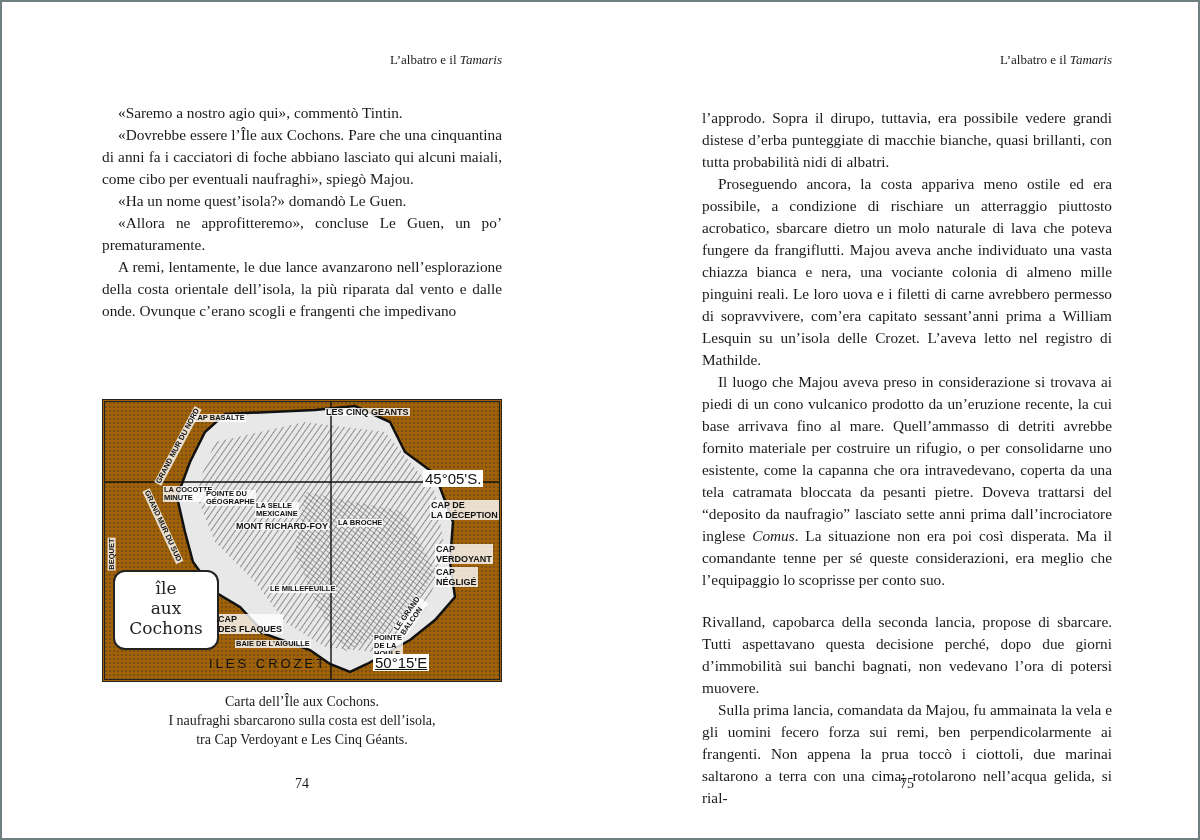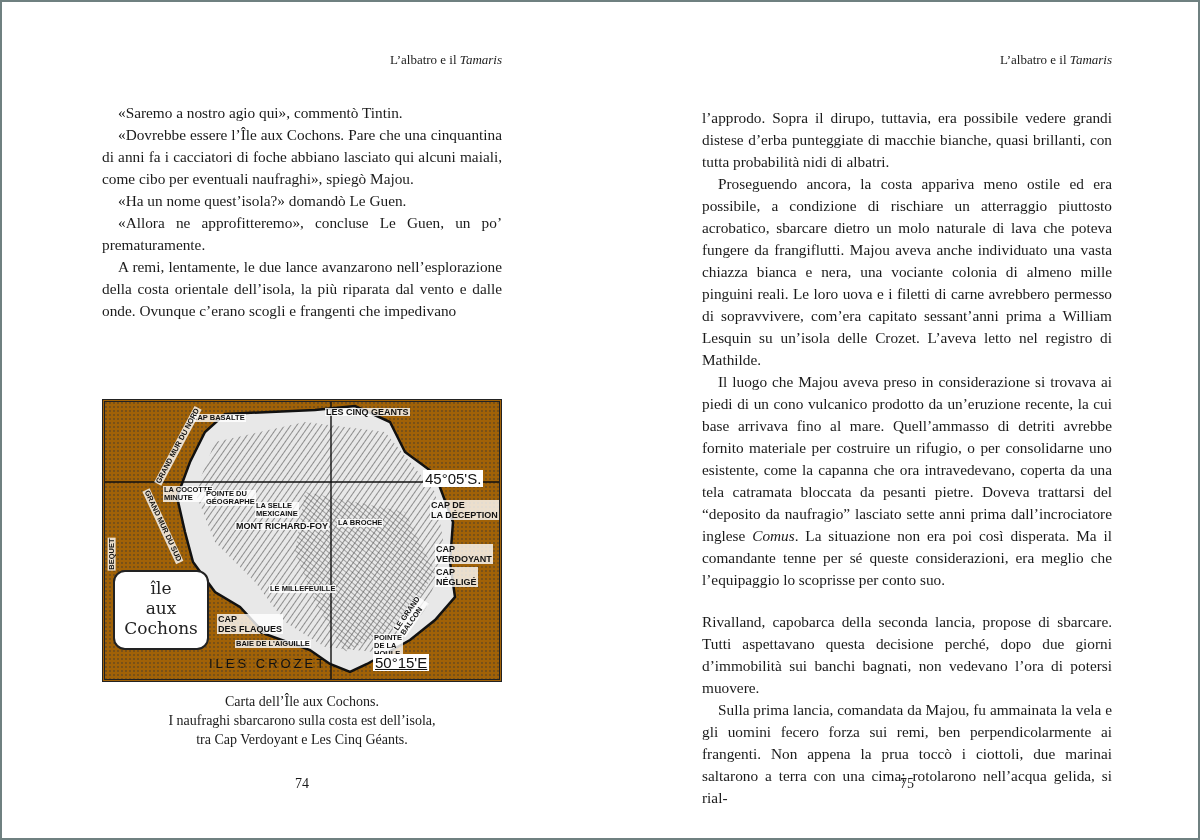--- a/index.html
+++ b/index.html
@@ -41,21 +41,21 @@
   .map-label {
     position: absolute; font-family: "Liberation Sans", "DejaVu Sans", sans-serif;
     font-size: 7.5px; font-weight: bold; color: #111; line-height: 8px;
     background: rgba(255,255,255,0.8); padding: 0 1px; white-space: pre;
   }
   .map-coord {
     position: absolute; font-family: "Liberation Sans", "DejaVu Sans", sans-serif;
     font-size: 15px; color: #111; background: #fff; padding: 0 2px;
   }
   .cartouche {
-    position: absolute; left: 8px; top: 168px; width: 96px; height: 80px;
+    position: absolute; left: 8px; top: 168px; width: 106px; height: 80px;
     background: #fff; border: 2px solid #222; border-radius: 12px;
     text-align: center; font-family: "DejaVu Serif", serif; color: #222;
     font-size: 17px; line-height: 20px; padding-top: 6px; box-sizing: border-box;
   }
   .crozet-label {
     position: absolute; left: 104px; top: 254px;
     font-family: "Liberation Sans", "DejaVu Sans", sans-serif; font-size: 13px;
     letter-spacing: 3px; color: #111;
   }
   .caption {

